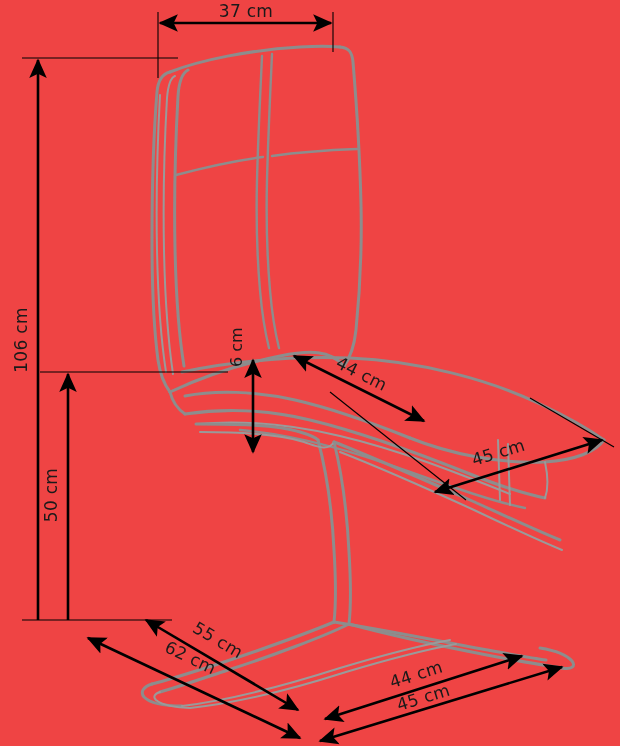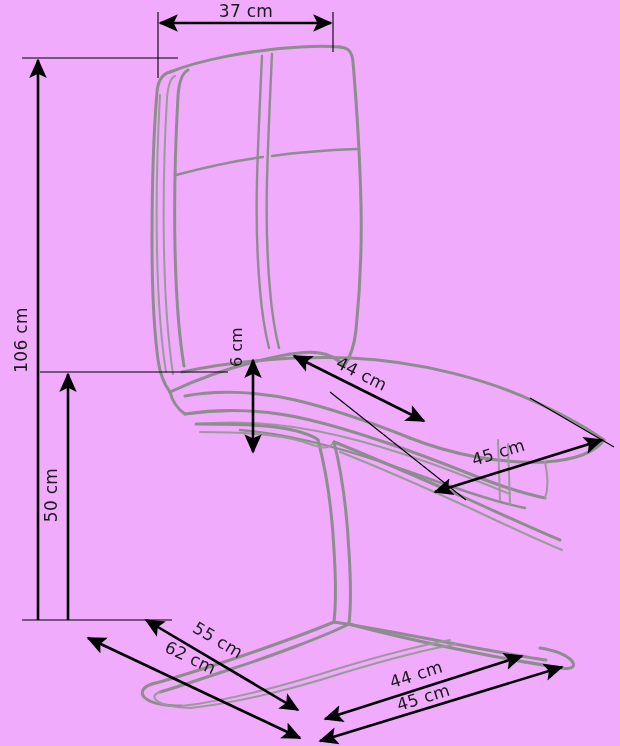--- a/index.html
+++ b/index.html
@@ -8,21 +8,21 @@
     padding: 0;
     background: #ffffff;
   }
   body {
     font-family: "DejaVu Sans", sans-serif;
   }
   #drawing-root {
     position: relative;
     width: 620px;
     height: 746px;
-    background: #f0abfc;
+    background: #ef4444;
     overflow: hidden;
   }
   #drawing-svg {
     display: block;
     width: 620px;
     height: 746px;
   }
   .furniture-line {
     fill: none;
     stroke: #8d8d8d;

